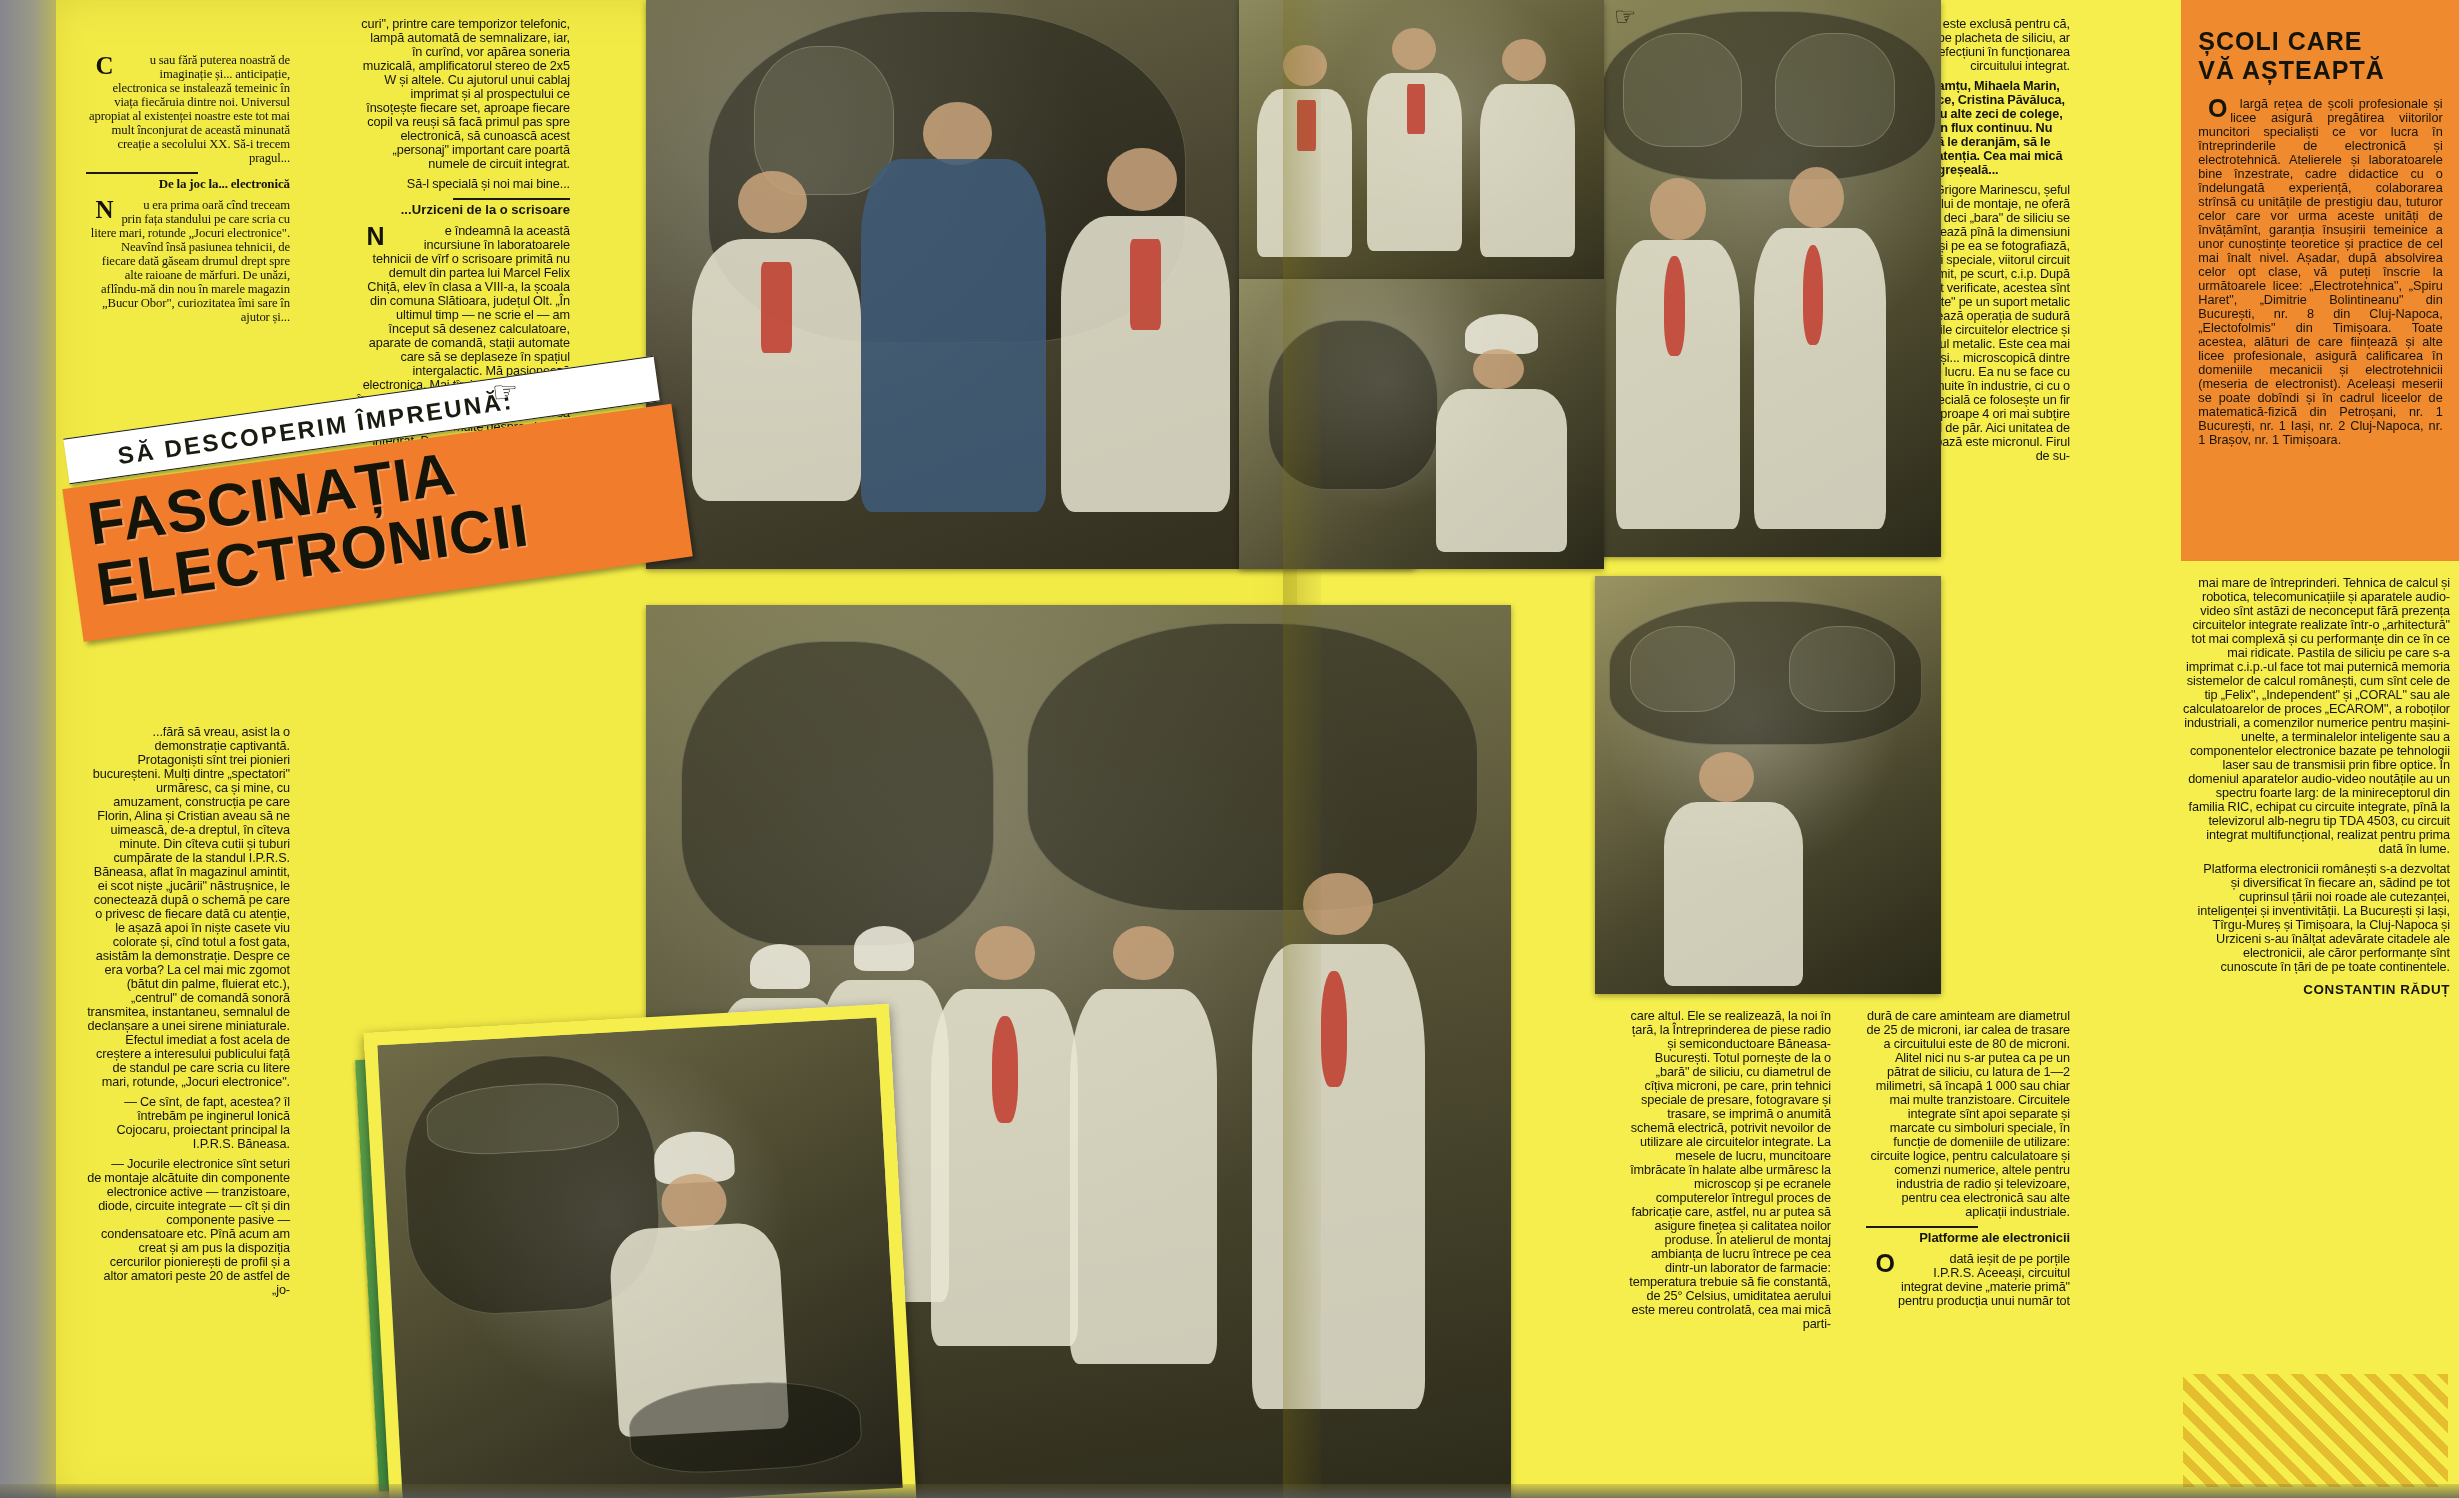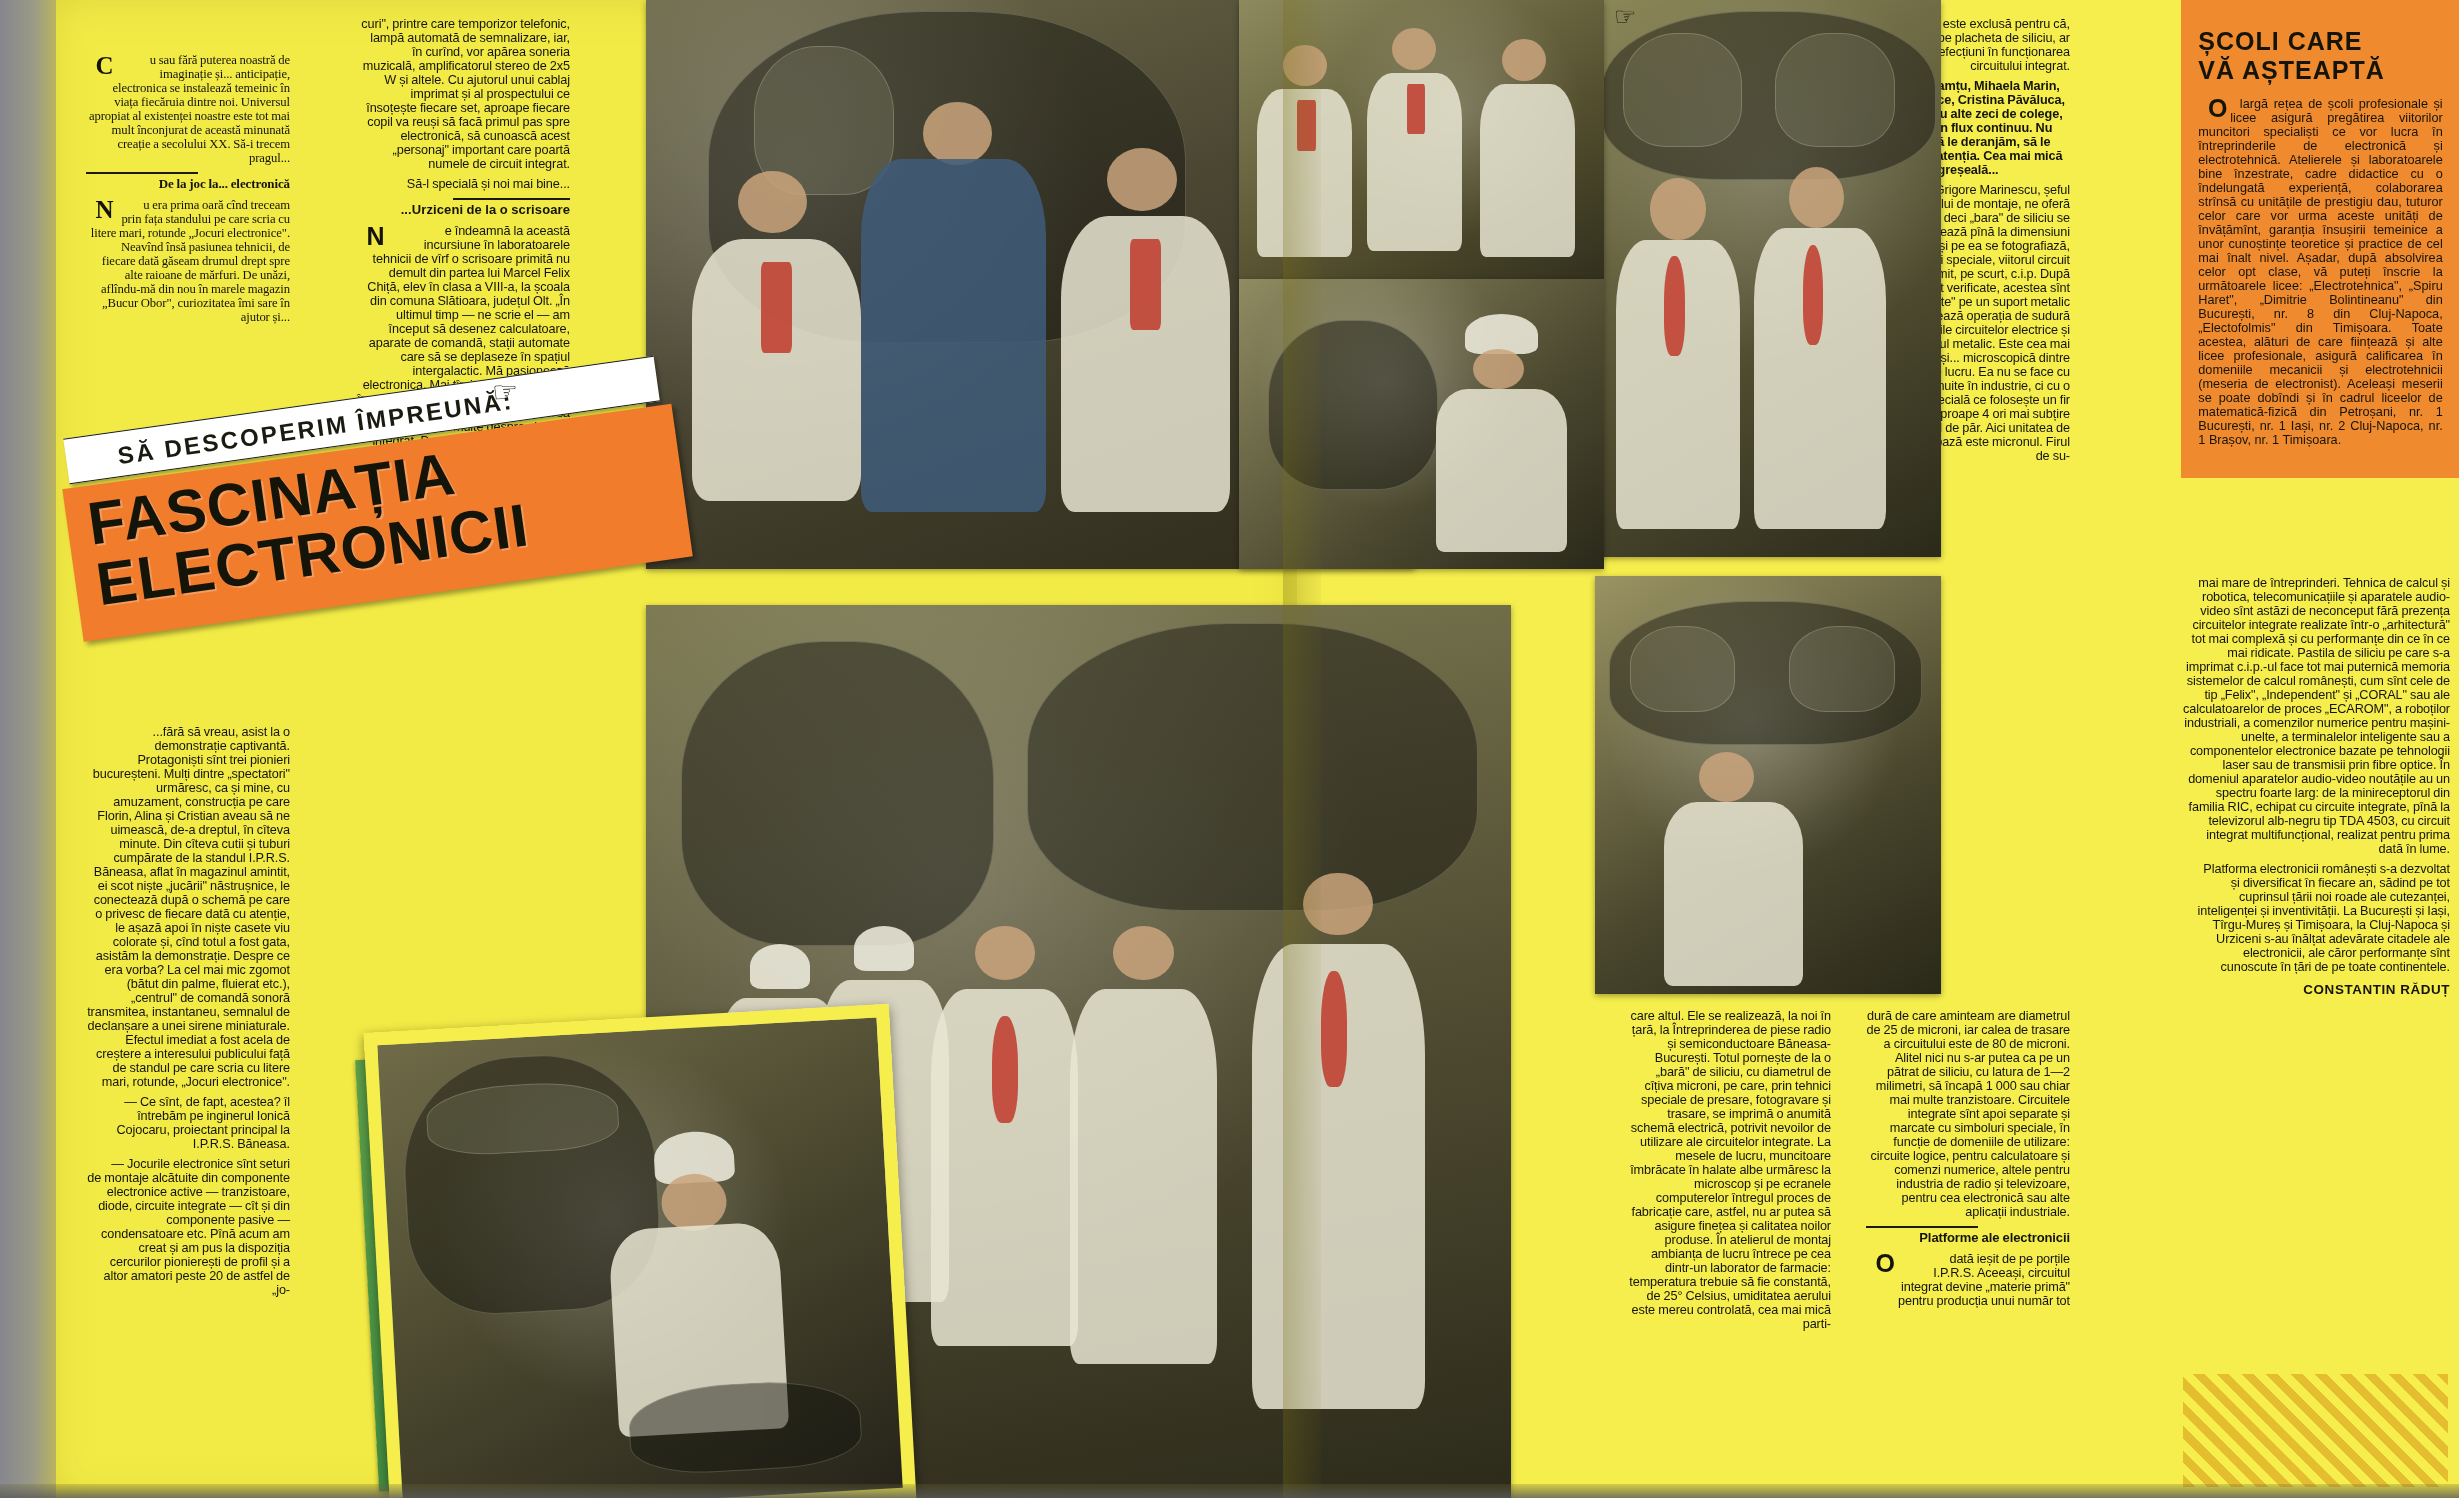--- a/index.html
+++ b/index.html
@@ -244,21 +244,21 @@
   
   #rcol1 { left: 1624px; top: 17.3px;  width: 207px; height: 538px; }
   #rcol2 { left: 1866px; top: 17.3px;  width: 204px; height: 538px; }
   #rcol1b{ left: 1624px; top: 1009px;width: 207px; height: 480px; }
   #rcol2b{ left: 1866px; top: 1009px;width: 204px; height: 480px; }
 
   
   .sidebar {
     position: absolute;
     left: 2181px; top: 0px;
-    width: 279px; height: 478px;
+    width: 279px; height: 561px;
     background: #f08a2e;
     z-index: 22;
   }
   .sidebar h2 {
     margin: 0;
     padding: 27px 17.3px 5.8px 17.3px;
     font-size: 25px;
     line-height: 29px;
     font-weight: bold;
     color: #141408;

